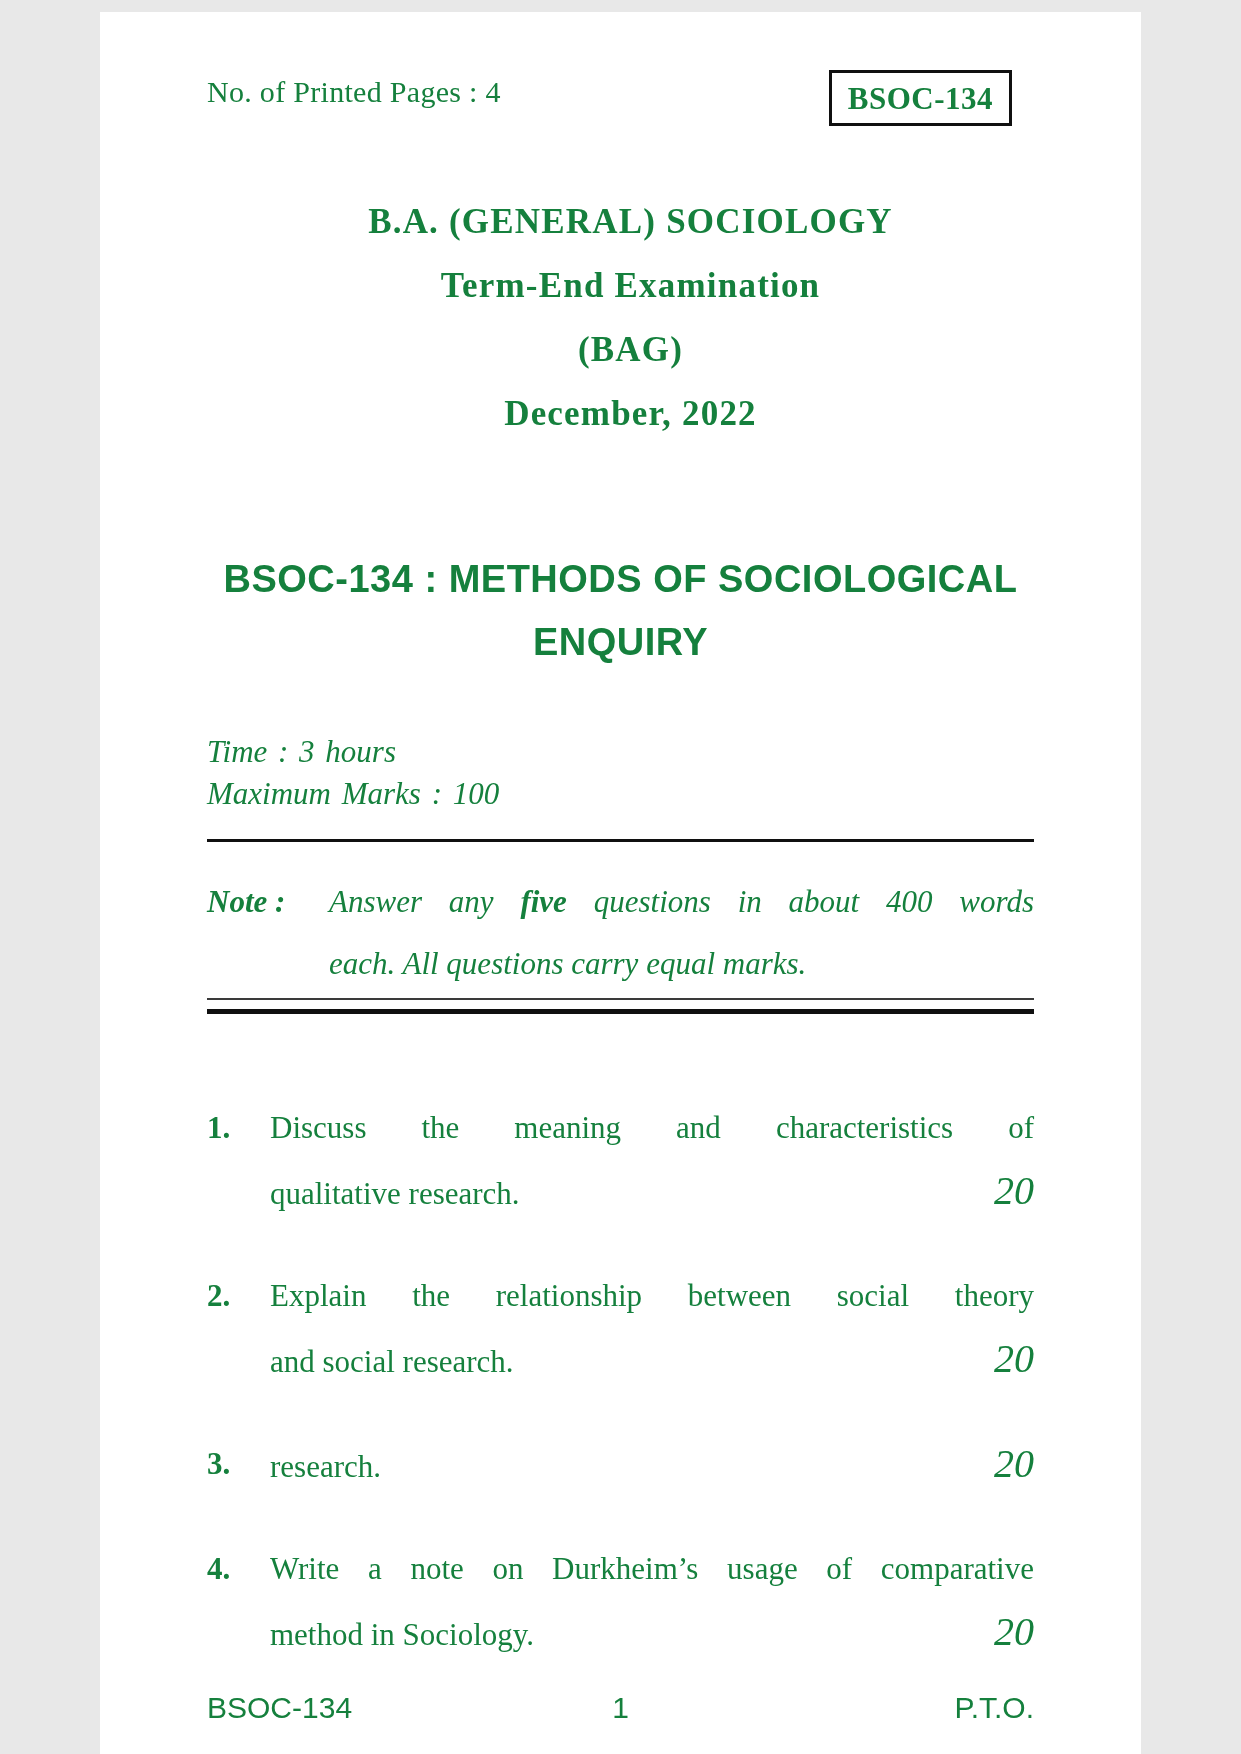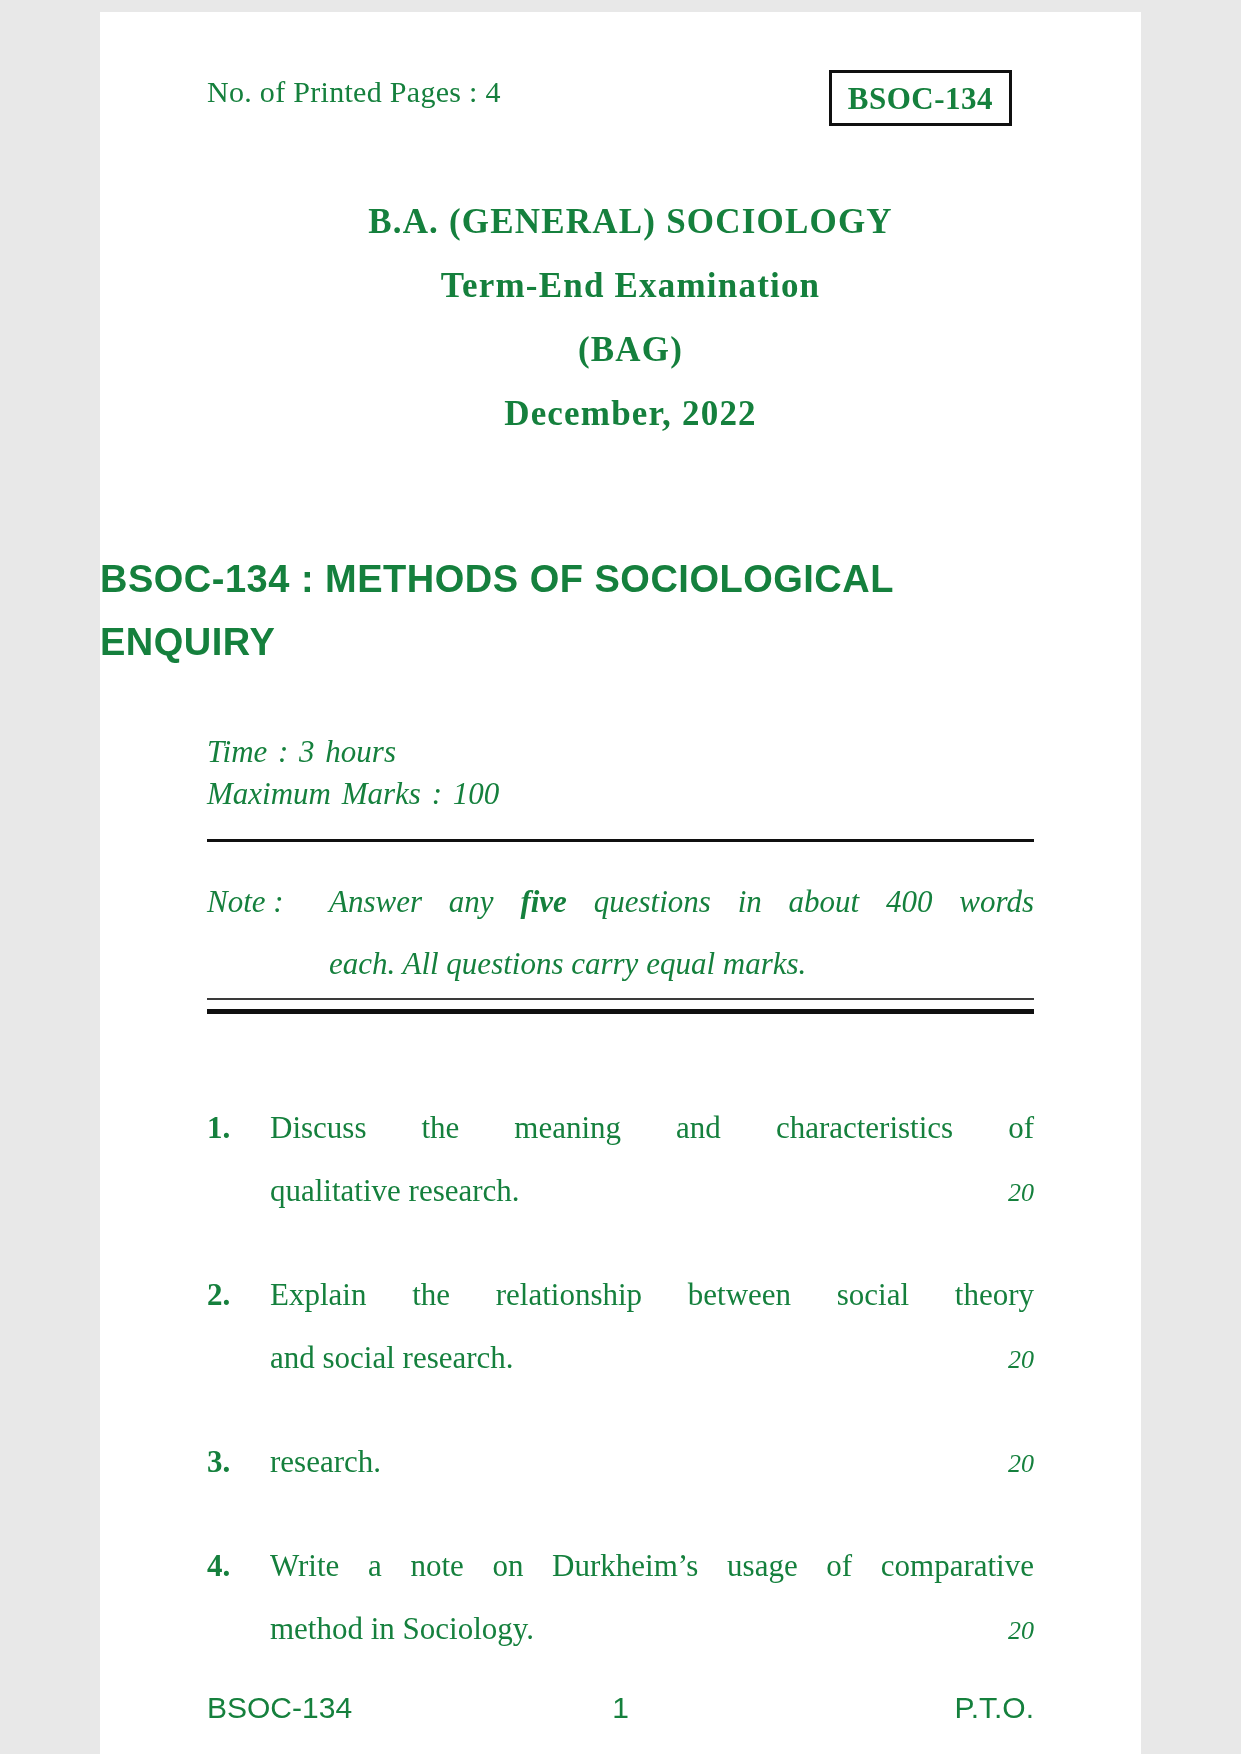--- a/index.html
+++ b/index.html
@@ -48,20 +48,21 @@
     padding-left: 20px;
   }
   .title-line {
     font-size: 35px;
     line-height: 44px;
     margin-bottom: 20px;
     letter-spacing: 1.2px;
   }
   
   .subject {
+    text-align: center;
     margin-top: 120px;
     font-family: "Liberation Sans", sans-serif;
     font-weight: bold;
   }
   .subject-line {
     font-size: 38px;
     line-height: 46px;
     margin-bottom: 17px;
     letter-spacing: 0.5px;
   }
@@ -93,21 +94,21 @@
   .note {
     display: flex;
     margin: 38px 107px 0 107px;
     font-style: italic;
     font-size: 31px;
     line-height: 44px;
   }
   .note-label {
     flex: none;
     width: 122px;
-    font-weight: normal;
+    font-weight: bold;
   }
   .note-body { flex: 1; }
   .note-line-1 {
     text-align: justify;
     text-align-last: justify;
     margin-bottom: 18px;
   }
   .bold-word { font-weight: bold; }
   
   .questions { margin: 92px 107px 0 107px; }
@@ -132,21 +133,21 @@
     text-align-last: justify;
     margin-bottom: 19px;
   }
   .qline-2 {
     display: flex;
     justify-content: space-between;
     align-items: baseline;
   }
   .marks {
     font-style: italic;
-    font-size: 26px;
+    font-size: 40px;
     padding-left: 20px;
   }
   
   .page-footer {
     position: absolute;
     left: 107px;
     right: 107px;
     top: 1676px;
     display: grid;
     grid-template-columns: 1fr auto 1fr;

